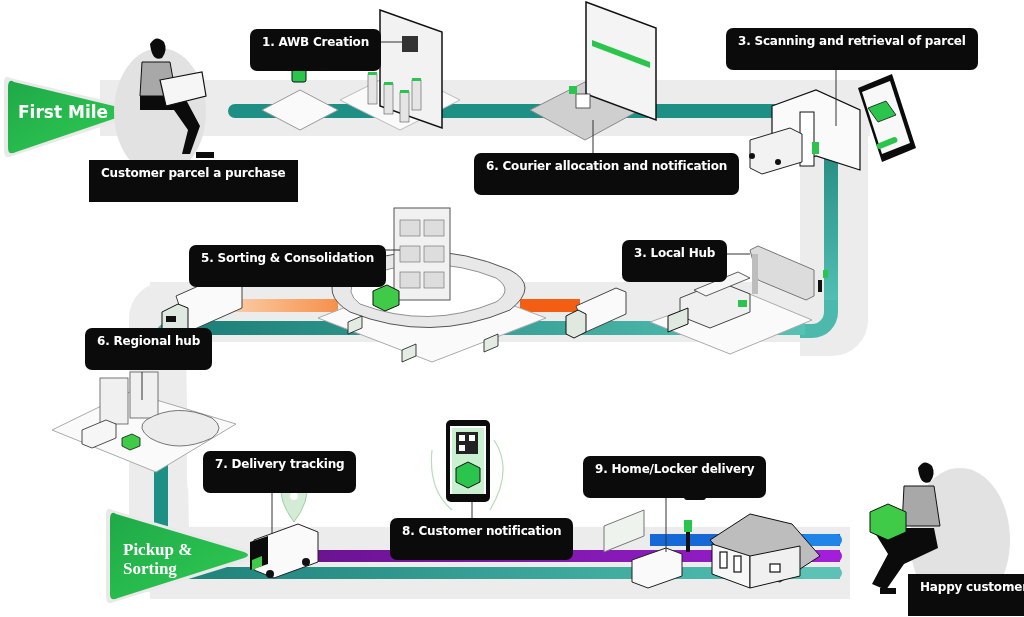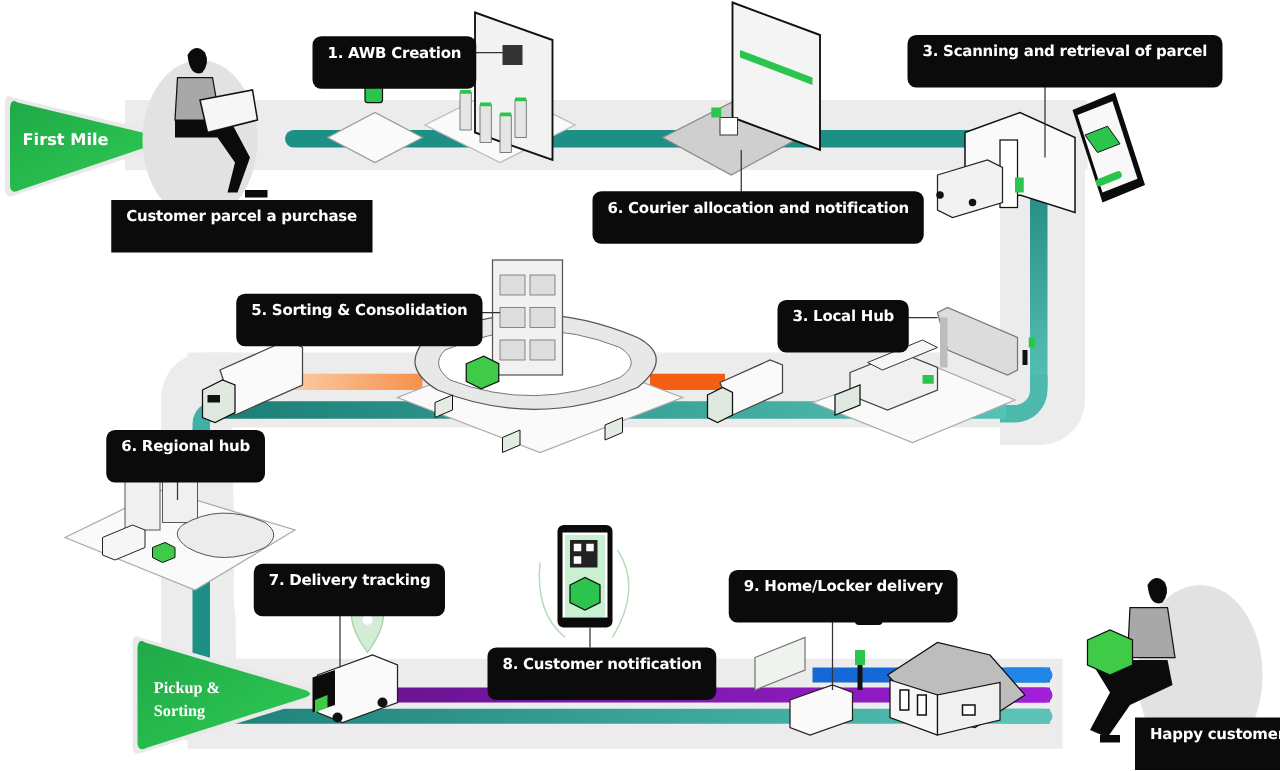--- a/index.html
+++ b/index.html
@@ -19,21 +19,21 @@
     border-radius: 7px;
     white-space: nowrap;
     letter-spacing: -0.2px;
   }
   .label.square { border-radius: 0; }
   .stage-text {
     position: absolute;
     color: #ffffff;
     font-family: "DejaVu Sans", sans-serif;
     font-weight: bold;
-    font-size: 13px;
+    font-size: 17px;
     line-height: 19px;
   }
 </style>
 </head>
 <body>
 
 <svg id="canvas" viewBox="0 0 1024 617" xmlns="http://www.w3.org/2000/svg">
   <defs>
     <linearGradient id="tealGradH" x1="0" y1="0" x2="1" y2="0">
       <stop offset="0" stop-color="#1c7f77"></stop>
@@ -270,17 +270,17 @@
   <div>Sorting</div>
 </div>
 
 <div class="label square" style="left:89px; top:160px;">Customer parcel a purchase</div>
 <div class="label square" style="left:908px; top:574px;">Happy customer</div>
 
 <div class="label" style="left:250px; top:29px;">1. AWB Creation</div>
 <div class="label" style="left:474px; top:153px;">6. Courier allocation  and notification</div>
 <div class="label" style="left:726px; top:28px;">3. Scanning and retrieval of parcel</div>
 <div class="label" style="left:622px; top:240px;">3. Local Hub</div>
-<div class="label" style="left:189px; top:235px;">5. Sorting &amp; Consolidation</div>
-<div class="label" style="left:85px; top:344px;text-align:right;">6. Regional hub</div>
+<div class="label" style="left:189px; top:245px;">5. Sorting &amp; Consolidation</div>
+<div class="label" style="left:85px; top:328px;text-align:right;">6. Regional hub</div>
 <div class="label" style="left:203px; top:451px;">7. Delivery tracking</div>
 <div class="label" style="left:390px; top:518px;">8. Customer notification</div>
 <div class="label" style="left:583px; top:440px;margin-top:16px;">9. Home/Locker delivery</div>
 
 </body></html>

